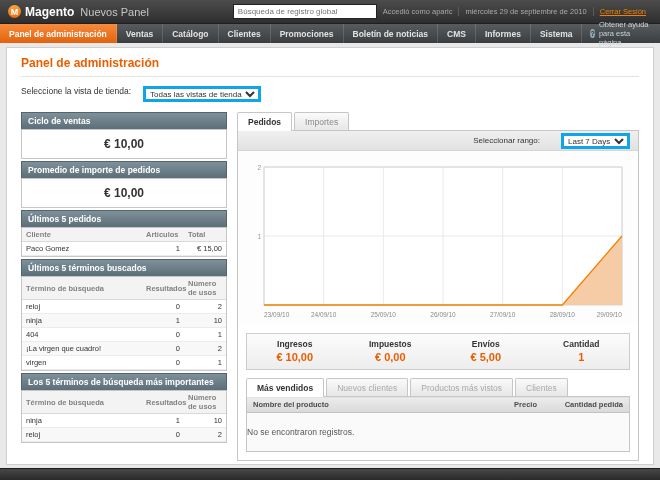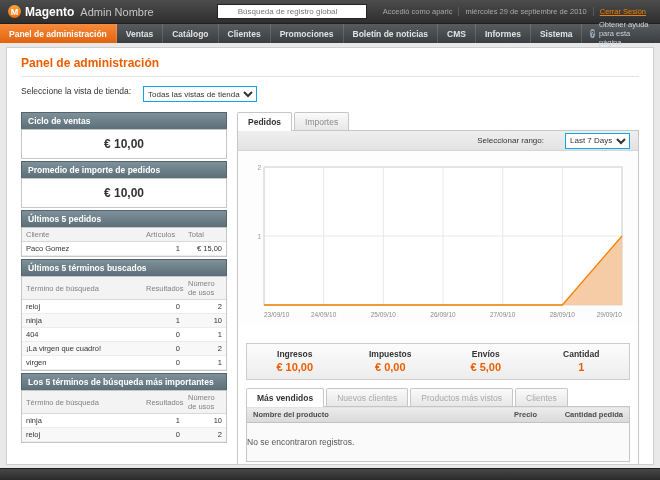--- a/index.html
+++ b/index.html
@@ -6,65 +6,65 @@
   html,body{width:660px;height:480px;overflow:hidden}
   body{font-family:"Liberation Sans",sans-serif;background:#dcdcdc}
   .screen{position:relative;width:660px;height:480px;background:#e9e9e9;overflow:hidden}
 
   
   .topbar{height:24px;background:linear-gradient(#4c4c4c,#2e2e2e);display:flex;align-items:center;padding:0 8px;border-bottom:1px solid #1f1f1f}
   .logo{display:flex;align-items:center;gap:4px;white-space:nowrap}
   .logo-icon{width:13px;height:13px;border-radius:50%;background:linear-gradient(#f9a640,#ee6c0c);color:#fff;font-size:9px;font-weight:bold;display:flex;align-items:center;justify-content:center}
   .logo-text{color:#fff;font-weight:bold;font-size:12px}
   .logo-sub{color:#c6c6c6;font-size:11px;margin-left:2px}
-  .global-search{margin-left:63px;width:150px;height:15px;border:1px solid #222;font-size:8px;padding:0 20px;color:#666;background:#fff}
+  .global-search{margin-left:84px;width:150px;height:15px;border:1px solid #222;font-size:8px;padding:0 4px;color:#666;background:#fff}
   .session{margin-left:auto;display:flex;font-size:7.5px;color:#a8a8a8;white-space:nowrap}
   .session .piece{padding:0 6px}
   .session .piece + .piece{border-left:1px solid #5a5a5a}
   .logout{color:#f18200;text-decoration:underline;cursor:pointer}
 
   
   .navbar{height:19px;background:linear-gradient(#575b5e,#3a3e41);display:flex;align-items:stretch;font-size:8.5px;font-weight:bold}
   .nav-item{display:flex;align-items:center;padding:0 9px;color:#e3e3e3;border-right:1px solid rgba(255,255,255,.14);cursor:pointer;white-space:nowrap}
   .nav-item.active{background:linear-gradient(#f68b3c,#e2630d);color:#fff}
   .nav-help{margin-left:auto;display:flex;align-items:center;gap:4px;padding:0 8px;color:#c9d3d9;font-weight:normal;font-size:7.5px;cursor:pointer}
   .help-icon{width:9px;height:9px;border-radius:50%;background:#8fa6b3;color:#2e3a41;font-size:7px;font-weight:bold;display:flex;align-items:center;justify-content:center}
 
   
   .content{position:absolute;top:47px;left:6px;right:6px;bottom:15px;background:#fff;border:1px solid #cfcfcf;padding:8px 14px;overflow:hidden}
   .page-title{color:#eb5e00;font-size:12px;font-weight:bold;padding-bottom:6px;border-bottom:1px solid #e2e2e2}
   .store-row{display:flex;align-items:flex-start;gap:12px;margin:9px 0 10px;font-size:8.5px;color:#333}
-  .sel{font-size:8px;height:16px;border:1px solid #0ea5e9;background:#fff;color:#333}
+  .sel{font-size:8px;height:16px;border:3px solid #0ea5e9;background:#fff;color:#333}
 
   .cols{display:flex;gap:10px;align-items:flex-start}
   .left-col{width:206px;flex-shrink:0}
   .right-col{flex:1;min-width:0}
 
   
   .panel{margin-bottom:2px}
   .panel-h{background:linear-gradient(#7e919a,#5c6f79);border:1px solid #54646d;border-bottom:none;color:#fff;font-size:8.5px;font-weight:bold;padding:3px 6px}
   .panel-b{border:1px solid #c6c6c6;background:#fff}
   .big-val{text-align:center;font-size:12px;font-weight:bold;color:#333;padding:7px 0}
   table.mini{width:100%;border-collapse:collapse;font-size:7.5px;table-layout:fixed}
-  table.mini th{background:#f3f3f3;color:#828282;font-weight:normal;text-align:left;padding:2px 4px;border-bottom:1px solid #d9d9d9}
+  table.mini th{background:#f3f3f3;color:#828282;font-weight:bold;text-align:left;padding:2px 4px;border-bottom:1px solid #d9d9d9}
   table.mini td{padding:2px 4px;border-bottom:1px solid #ececec;color:#333;overflow:hidden;white-space:nowrap;text-overflow:ellipsis}
   table.mini tr:nth-child(even) td{background:#f8f8f8}
   .num{text-align:right}
   .w-num{width:42px}
 
   
   .tabs{display:flex;gap:2px}
   .tab{font-size:8.5px;padding:4px 10px 3px;border:1px solid #c6c6c6;border-bottom:none;border-radius:2px 2px 0 0;background:linear-gradient(#fafafa,#e7e7e7);color:#888;cursor:pointer;white-space:nowrap}
   .tab.active{background:#fff;color:#333;font-weight:bold;position:relative;z-index:2;margin-bottom:-1px;padding-bottom:4px}
   .tab.disabled{color:#a9a9a9}
   .tabbox{border:1px solid #c6c6c6;background:#fff;position:relative;z-index:1;padding-bottom:8px}
   .range-strip{height:20px;background:linear-gradient(#efefef,#e2e2e2);border-bottom:1px solid #d5d5d5;display:flex;align-items:center;justify-content:flex-end;gap:21px;padding:0 8px;font-size:8px;color:#333}
   .chart-wrap{padding:8px 8px 4px;background:#fdfdfd}
   .chart-wrap svg{display:block;width:100%;height:162px}
-  .stats{display:flex;border:1px solid #ccc;margin:18px 8px 8px;background:linear-gradient(#fcfcfc,#ededed)}
+  .stats{display:flex;border:1px solid #ccc;margin:8px 8px 8px;background:linear-gradient(#fcfcfc,#ededed)}
   .stat{flex:1;text-align:center;padding:5px 0 6px}
   .stat .lbl{font-size:8.5px;font-weight:bold;color:#333}
   .stat .val{font-size:11px;font-weight:bold;color:#eb5e00;margin-top:2px}
   .subtabs{display:flex;gap:2px;margin:4px 8px 0}
   .subtable{margin:0 8px;border:1px solid #c6c6c6;border-top:none}
   table.prod{width:100%;border-collapse:collapse;font-size:7.5px}
   table.prod th{background:linear-gradient(#ececec,#d9d9d9);border-top:1px solid #c6c6c6;color:#4c4c4c;font-weight:bold;text-align:left;padding:3px 6px;border-bottom:1px solid #c2c2c2}
   table.prod th.num{text-align:right}
   table.prod td.empty{text-align:left;font-size:8.5px;color:#555;padding:14px 0;background:#fafafa}
 
@@ -72,21 +72,21 @@
 </style>
 </head>
 <body>
 
 <div class="screen">
 
   <header class="topbar">
     <div class="logo">
       <span class="logo-icon">M</span>
       <span class="logo-text">Magento</span>
-      <span class="logo-sub">Admin Nombre</span>
+      <span class="logo-sub">Nuevos Panel</span>
     </div>
     <input class="global-search" placeholder="Búsqueda de registro global" style="">
     <div class="session">
       <span class="piece">Accedió como aparic</span>
       <span class="piece">miércoles 29 de septiembre de 2010</span>
       <span class="piece logout">Cerrar Sesión</span>
     </div>
   </header>
 
   <nav class="navbar">

